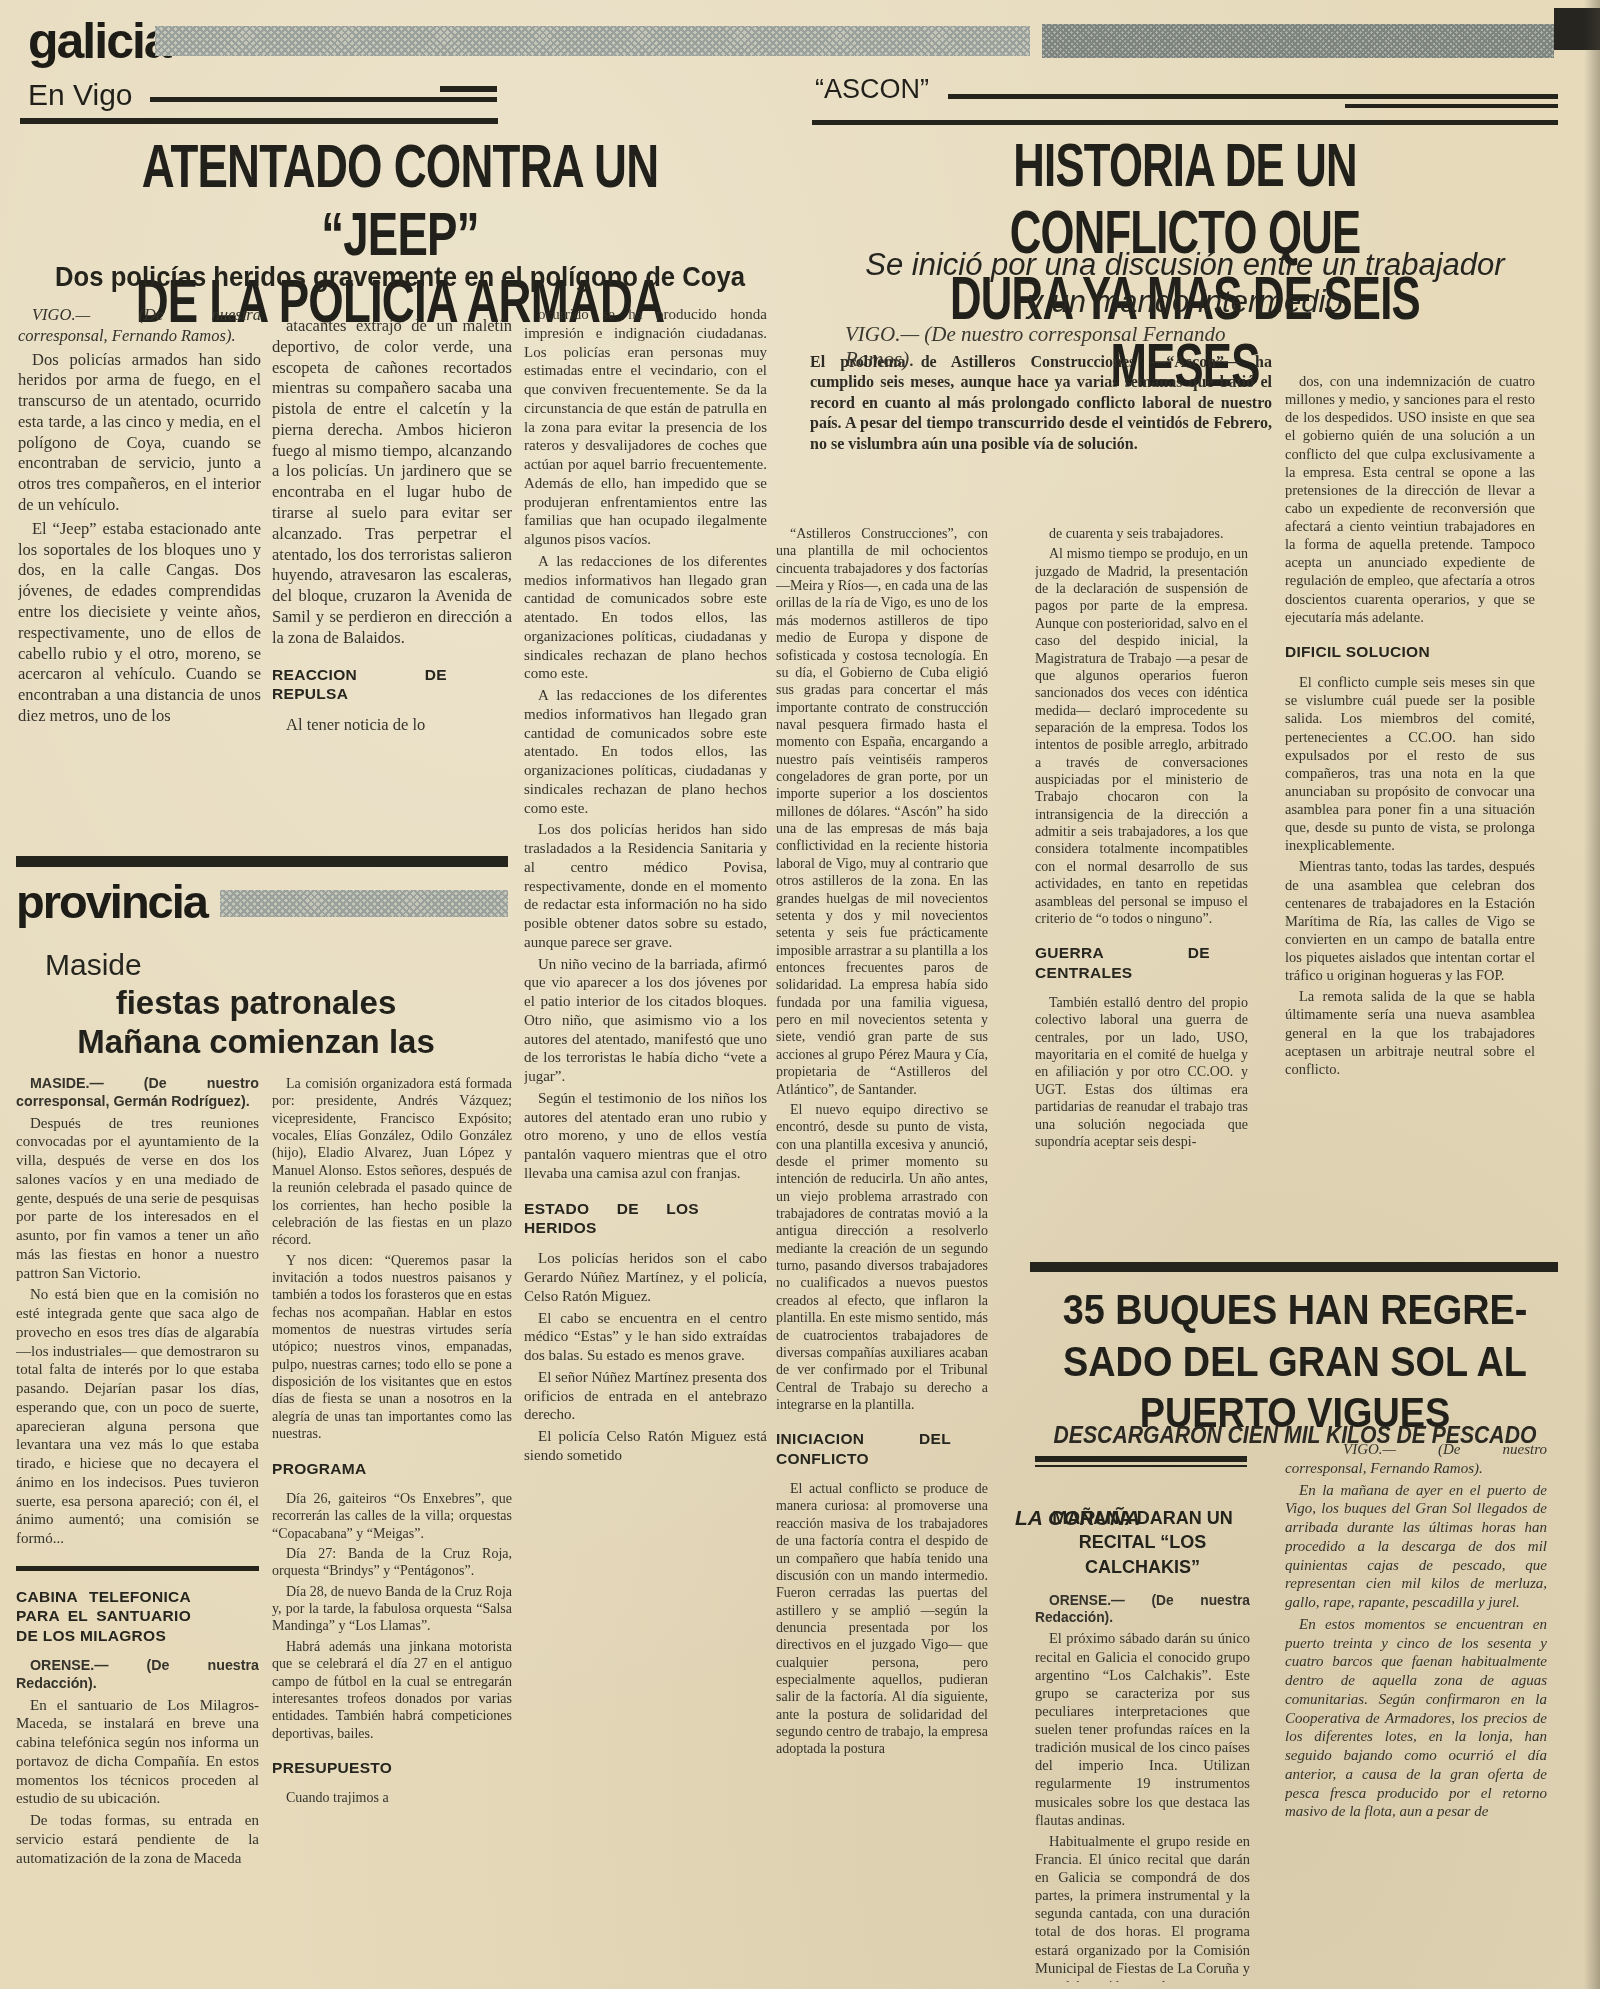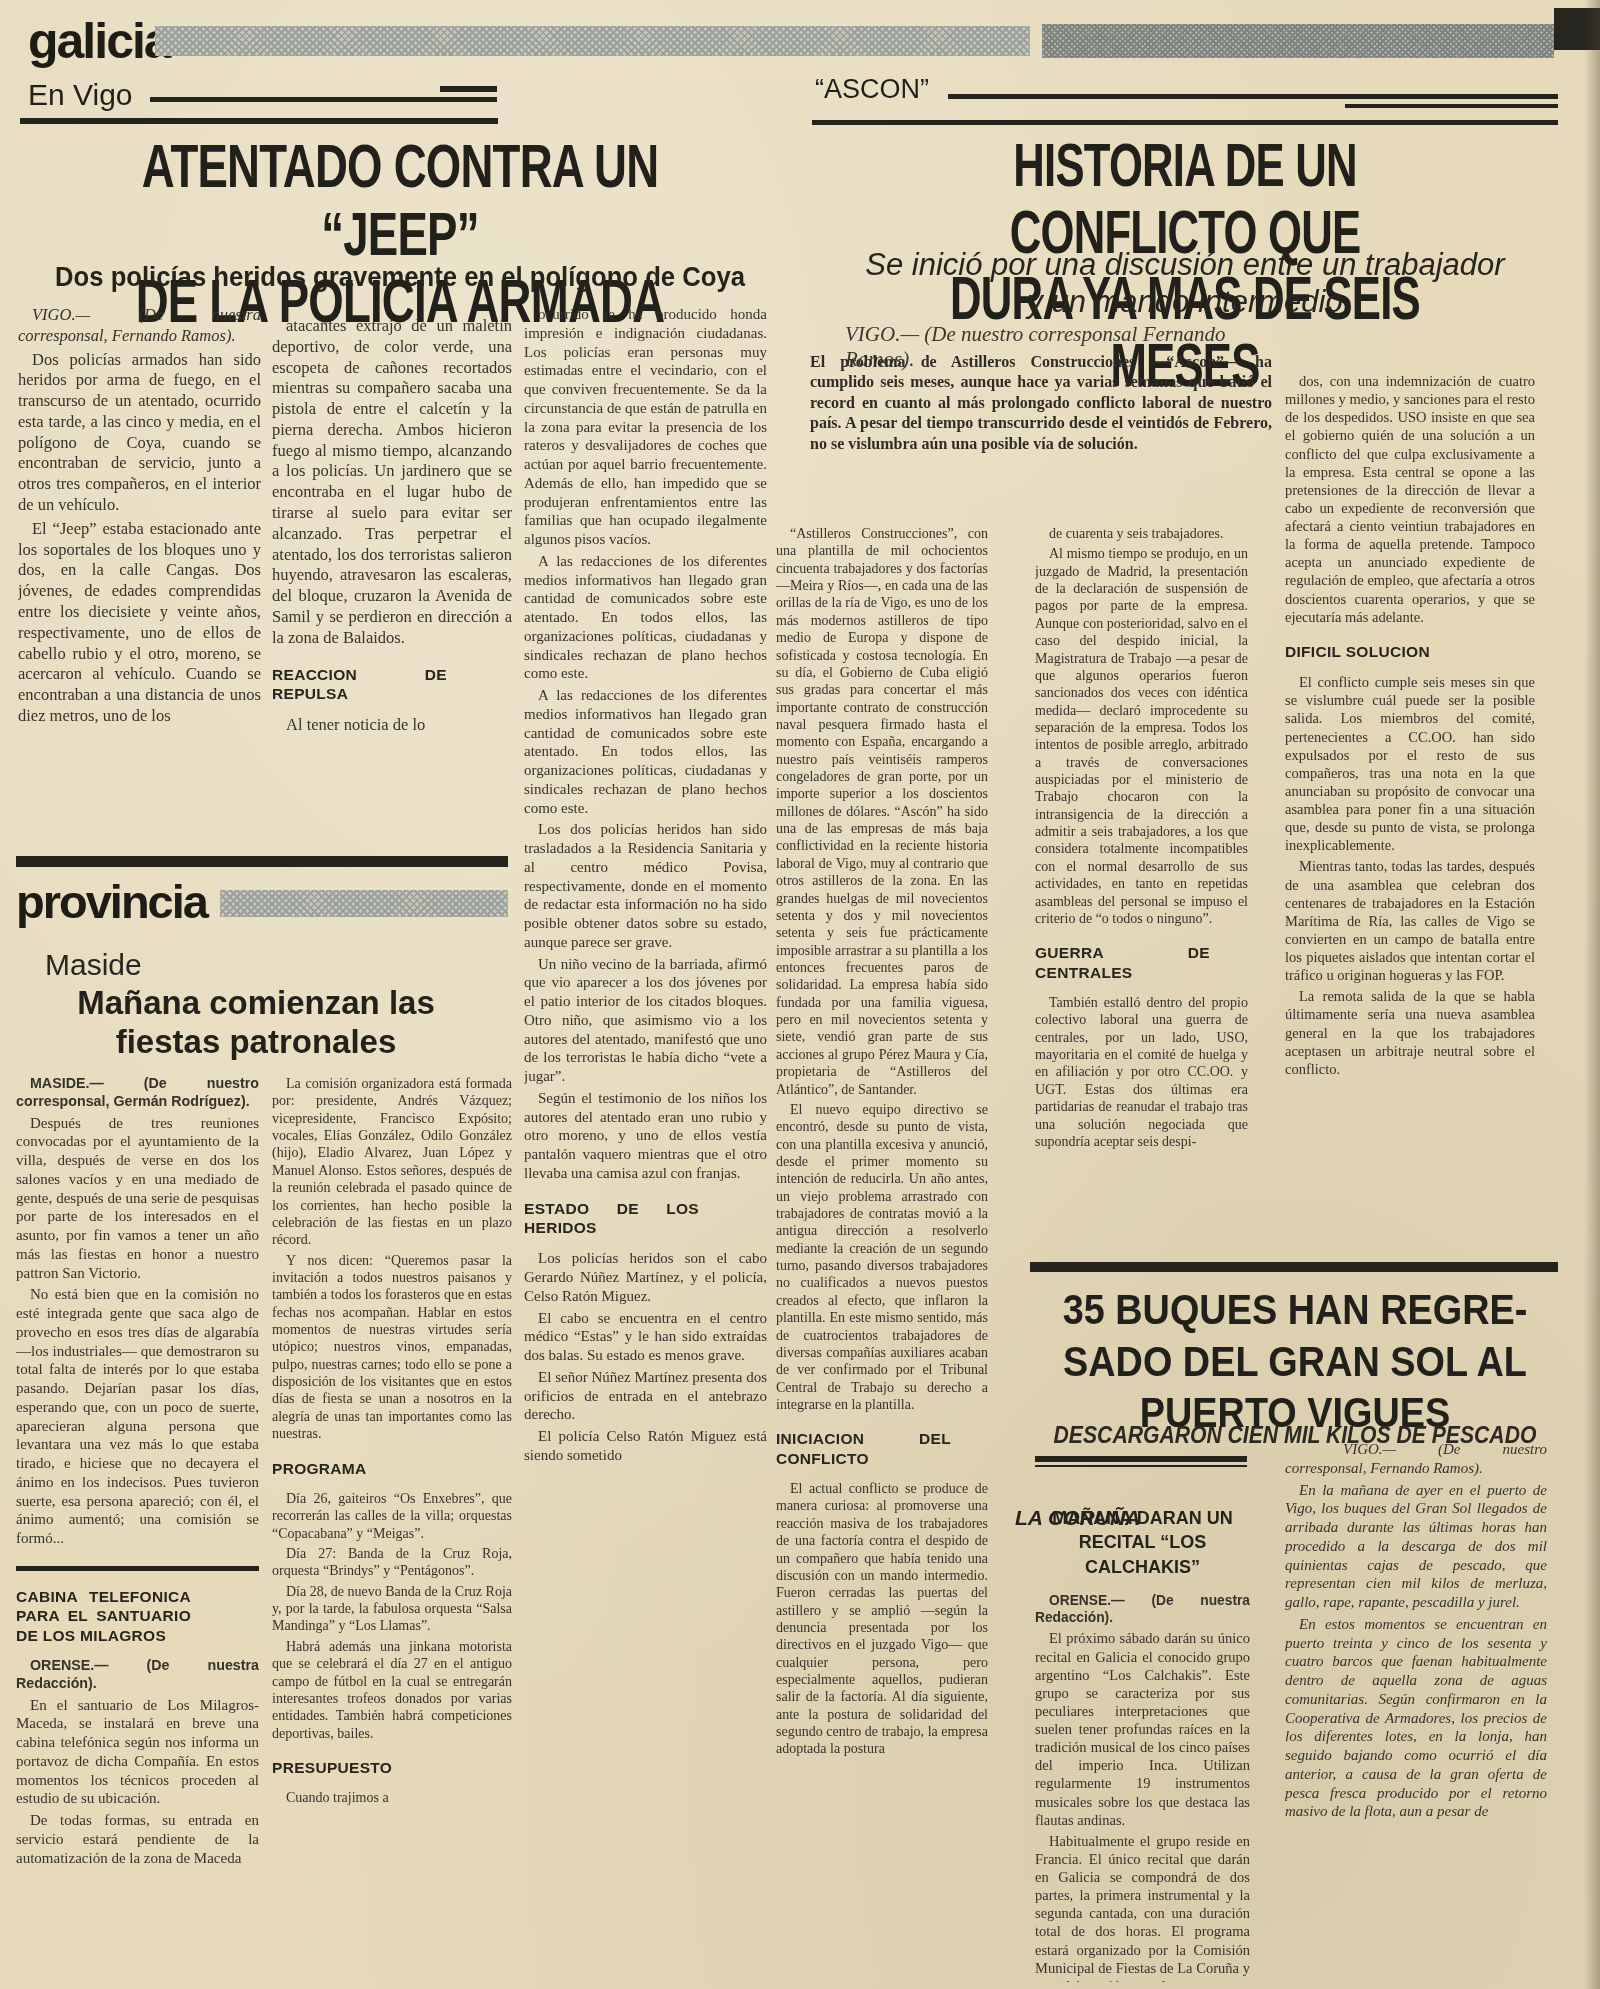--- a/index.html
+++ b/index.html
@@ -106,22 +106,22 @@
       <p>El señor Núñez Martínez presenta dos orificios de entrada en el antebrazo derecho.</p>
       <p>El policía Celso Ratón Miguez está siendo sometido</p>
     </div>
 
   <div class="abs rule" style="left:16px;top:856px;width:492px;height:11px;"></div>
 
   <div class="abs prov-label" style="left:16px;top:878px;">provincia</div>
   <div class="abs halftone" style="left:220px;top:890px;width:288px;height:27px;"></div>
   <div class="abs town" style="left:45px;top:948px;">Maside</div>
   <div class="abs fiestas-h" style="left:16px;top:984px;width:480px;">
+    <div>fiestas patronales</div>
     <div>Mañana comienzan las</div>
-    <div>fiestas patronales</div>
   </div>
   <div class="col" style="left:16px;top:1075px;width:243px;height:905px;">
       <p class="b">MASIDE.— (De nuestro corresponsal, Germán Rodríguez).</p>
       <p>Después de tres reuniones convocadas por el ayuntamiento de la villa, después de verse en dos los salones vacíos y en una mediado de gente, después de una serie de pesquisas por parte de los interesados en el asunto, por fin vamos a tener un año más las fiestas en honor a nuestro pattron San Victorio.</p>
       <p>No está bien que en la comisión no esté integrada gente que saca algo de provecho en esos tres días de algarabía —los industriales— que demostraron su total falta de interés por lo que estaba pasando. Dejarían pasar los días, esperando que, con un poco de suerte, aparecieran alguna persona que levantara una vez más lo que estaba tirado, e hiciese que no decayera el ánimo en los indecisos. Pues tuvieron suerte, esa persona apareció; con él, el ánimo aumentó; una comisión se formó...</p>
       <div class="inrule"></div>
       <div class="colhead">CABINA TELEFONICA PARA EL SANTUARIO DE LOS MILAGROS</div>
       <p class="b">ORENSE.— (De nuestra Redacción).</p>
       <p>En el santuario de Los Milagros-Maceda, se instalará en breve una cabina telefónica según nos informa un portavoz de dicha Compañía. En estos momentos los técnicos proceden al estudio de su ubicación.</p>
       <p>De todas formas, su entrada en servicio estará pendiente de la automatización de la zona de Maceda</p>

